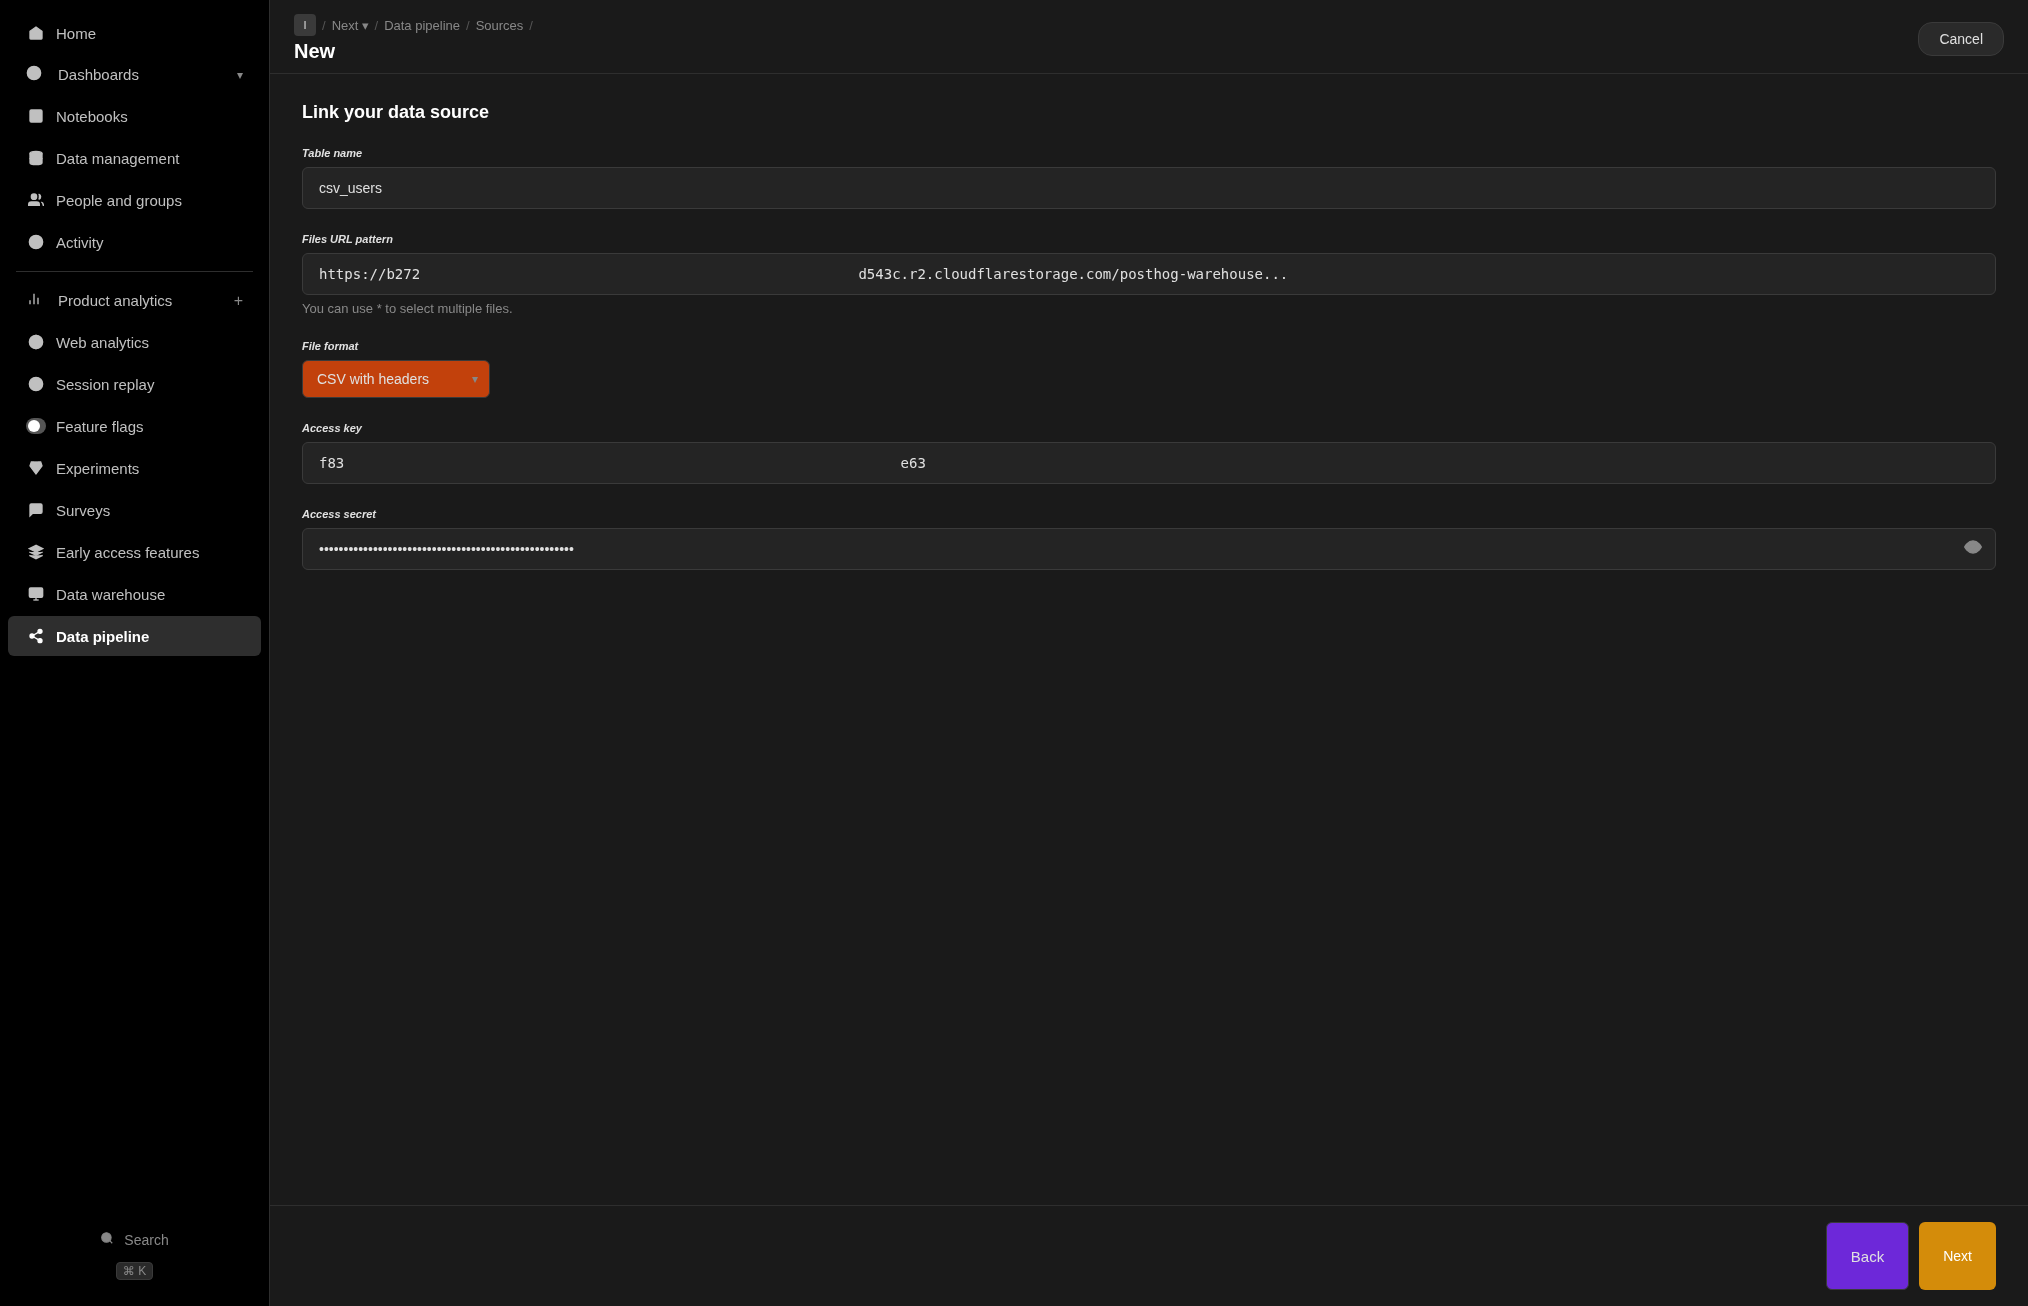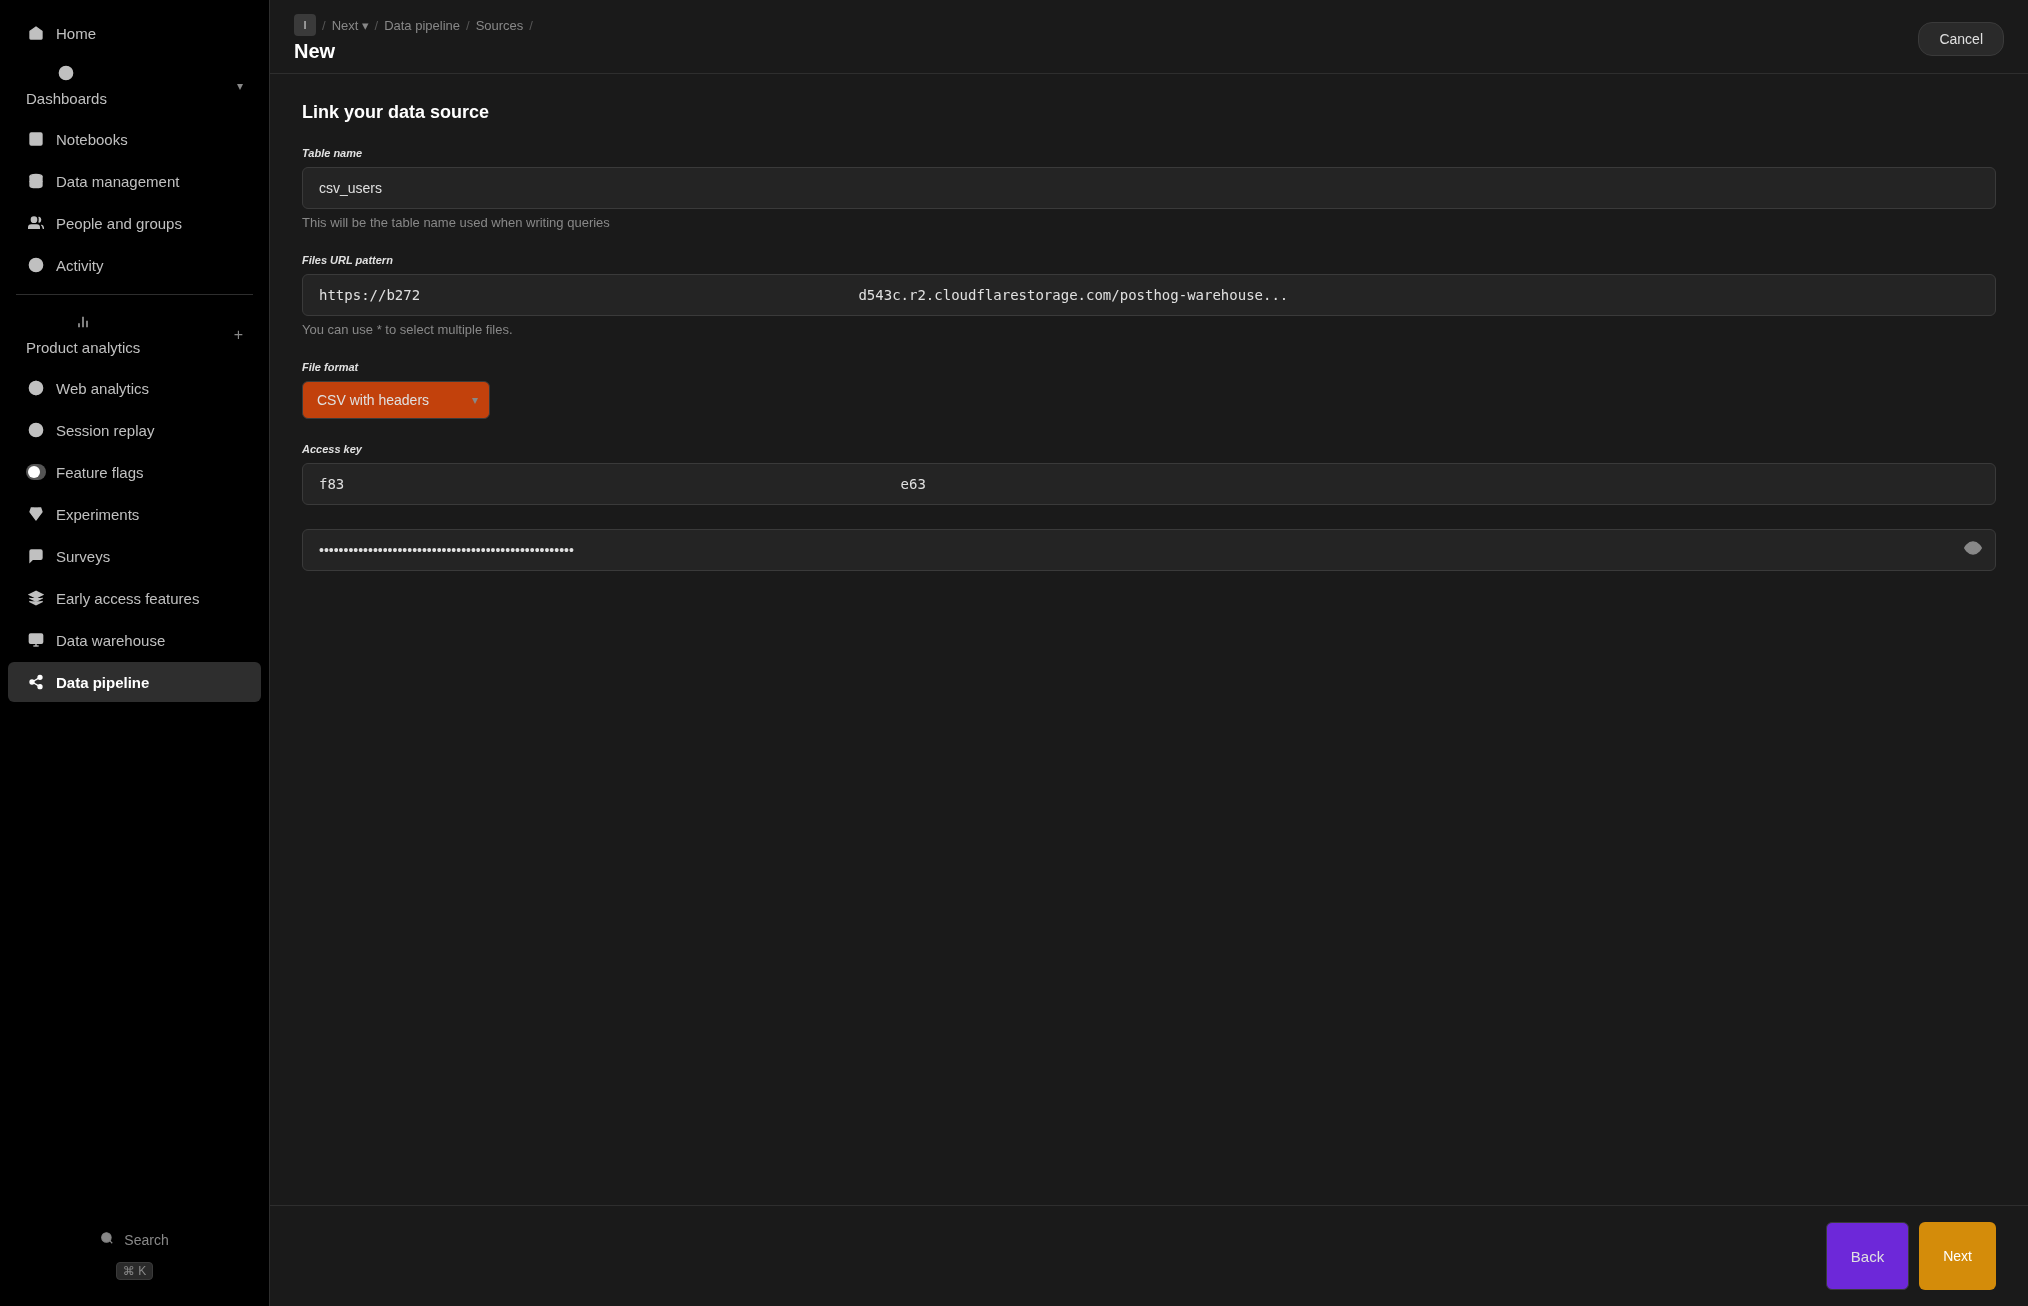--- a/index.html
+++ b/index.html
@@ -66,22 +66,21 @@
       cursor: pointer;
       border-radius: 6px;
       margin: 1px 8px;
       font-size: 15px;
       color: #c0c0c0;
     }
 
     .sidebar-item-left {
       display: flex;
       align-items: center;
-      gap: 6px;
-      flex-direction: column;
+      gap: 16px;
     }
 
     .chevron-icon { font-size: 12px; color: #888; }
     .plus-icon { font-size: 16px; color: #888; }
 
     .sidebar-search {
       display: flex;
       align-items: center;
       gap: 14px;
       padding: 10px 18px;
@@ -523,21 +522,20 @@
     <button class="cancel-btn">Cancel</button>
   </div>
 
   <div class="content">
 
     <div class="section-title">Link your data source</div>
 
     <div class="form-group">
       <label class="form-label">Table name</label>
       <input class="form-input" type="text" value="csv_users" style="">
-      <div class="form-hint">This will be the table name used when writing queries</div>
     </div>
 
     <div class="form-group">
       <label class="form-label">Files URL pattern</label>
       <input class="form-input" type="text" style="font-family: monospace;" value="https://b272                                                    d543c.r2.cloudflarestorage.com/posthog-warehouse..." readonly="">
       <div class="form-hint">You can use * to select multiple files.</div>
     </div>
 
     <div class="form-group">
       <label class="form-label">File format</label>
@@ -551,20 +549,21 @@
         <span class="select-chevron">▾</span>
       </div>
     </div>
 
     <div class="form-group">
       <label class="form-label">Access key</label>
       <input class="form-input" type="text" value="f83                                                                  e63" style="font-family: monospace;">
     </div>
 
     <div class="form-group">
+      <label class="form-label">Access secret</label>
       <div class="input-wrapper">
         <input class="form-input" type="password" style="padding-right: 48px;" value="••••••••••••••••••••••••••••••••••••••••••••••••••••">
         <span class="eye-icon">
           <svg width="18" height="18" viewBox="0 0 24 24" fill="none" stroke="currentColor" stroke-width="2">
               <path d="M1 12s4-8 11-8 11 8 11 8-4 8-11 8-11-8-11-8z"></path>
               <circle cx="12" cy="12" r="3"></circle>
             </svg>
         </span>
       </div>
     </div>

